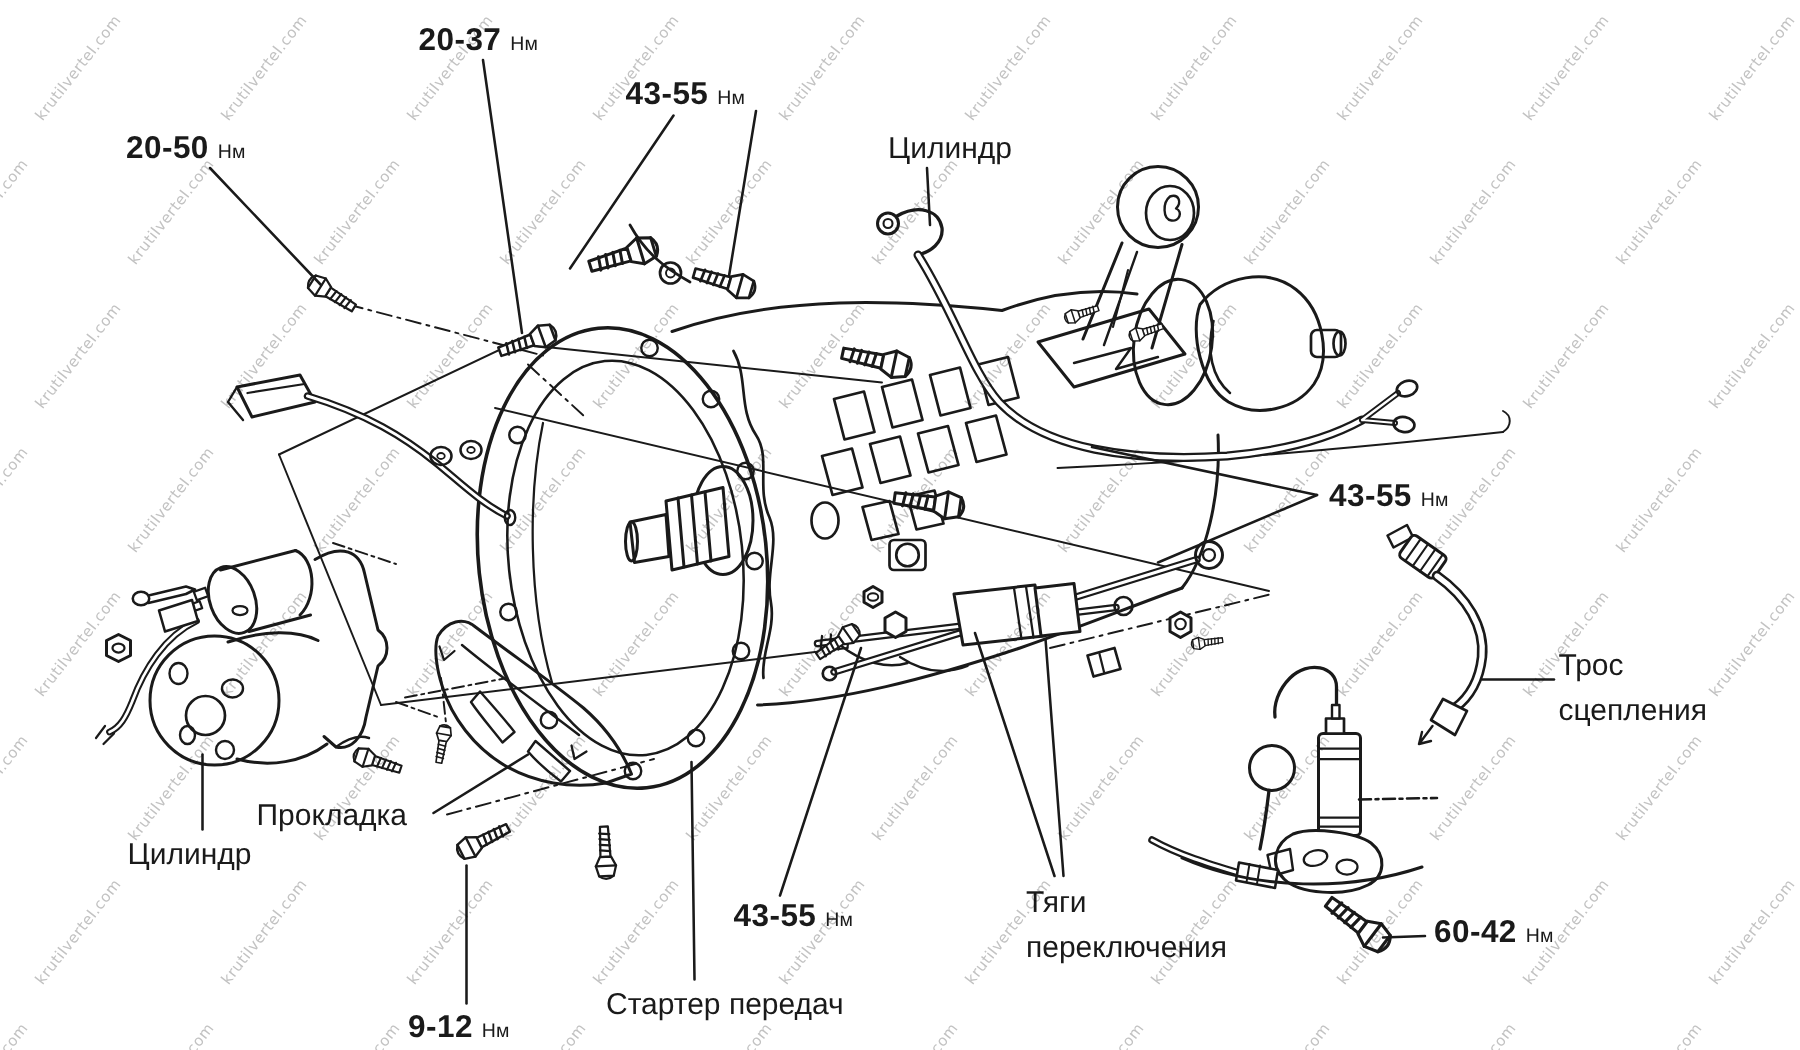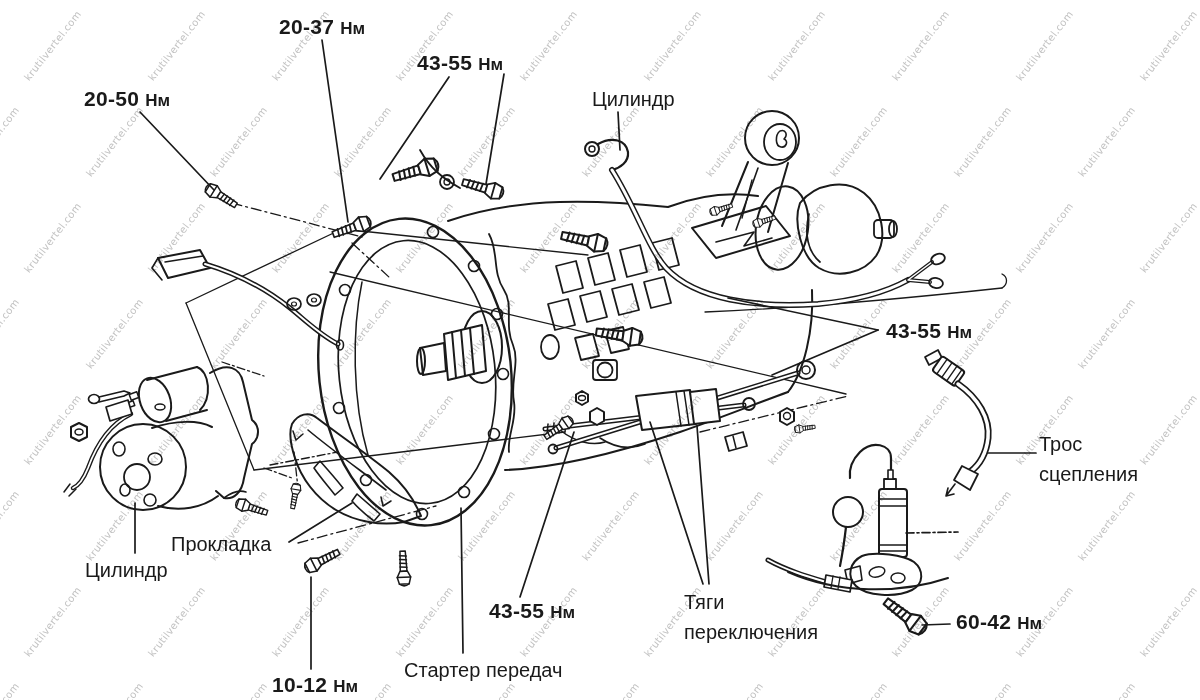--- a/index.html
+++ b/index.html
@@ -3,21 +3,21 @@
 <meta charset="utf-8">
 <style>
   :root{ --ink:#1a1a1a; --wm:#c2c2c2; --bg:#ffffff; }
   html,body{margin:0;padding:0;background:#e8e8e8;}
   .stage{position:relative;width:1200px;height:700px;background:var(--bg);overflow:hidden;
          font-family:"Liberation Sans","DejaVu Sans",sans-serif;color:var(--ink);}
   .stage svg{position:absolute;left:0;top:0;z-index:1;color:var(--ink);}
   .labels{position:absolute;left:0;top:0;width:1200px;height:700px;z-index:2;}
   .lbl{position:absolute;font-size:20px;line-height:29px;color:var(--ink);white-space:nowrap;}
   .lbl .rng{font-weight:bold;font-size:21px;letter-spacing:0.3px;}
-  .lbl .unit{font-weight:bold;font-size:17px;margin-left:6px;}
+  .lbl .unit{font-weight:normal;font-size:13px;margin-left:6px;}
   .lbl span.line{display:block;}
   .wm-layer{position:absolute;left:0;top:0;width:1200px;height:700px;z-index:3;
             pointer-events:none;mix-blend-mode:multiply;}
   .wm{position:absolute;transform:rotate(-52deg);transform-origin:left top;
       font-family:"DejaVu Sans",sans-serif;font-size:10px;letter-spacing:0.4px;
       color:var(--wm);white-space:nowrap;}
 </style>
 </head>
 <body>
 
@@ -291,21 +291,21 @@
         <span class="line">Трос</span>
         <span class="line">сцепления</span>
       </div>
     <div class="lbl" style="left:956px;top:607px;"><span class="rng">60-42</span><span class="unit">Нм</span></div>
     <div class="lbl" style="left:684px;top:587px;line-height:30px;">
         <span class="line">Тяги</span>
         <span class="line">переключения</span>
       </div>
     <div class="lbl" style="left:489px;top:596px;"><span class="rng">43-55</span><span class="unit">Нм</span></div>
     <div class="lbl" style="left:404px;top:656px;"><span>Стартер передач</span></div>
-    <div class="lbl" style="left:272px;top:670px;"><span class="rng">10-12</span><span class="unit">Нм</span></div>
+    <div class="lbl" style="left:272px;top:670px;"><span class="rng">9-12</span><span class="unit">Нм</span></div>
     <div class="lbl" style="left:171px;top:530px;"><span>Прокладка</span></div>
     <div class="lbl" style="left:85px;top:556px;"><span>Цилиндр</span></div>
   </div>
 
   <div class="wm-layer">
       <span class="wm" style="left: 22px; top: 76px;">krutilvertel.com</span>
       <span class="wm" style="left: 146px; top: 76px;">krutilvertel.com</span>
       <span class="wm" style="left: 270px; top: 76px;">krutilvertel.com</span>
       <span class="wm" style="left: 394px; top: 76px;">krutilvertel.com</span>
       <span class="wm" style="left: 518px; top: 76px;">krutilvertel.com</span>

